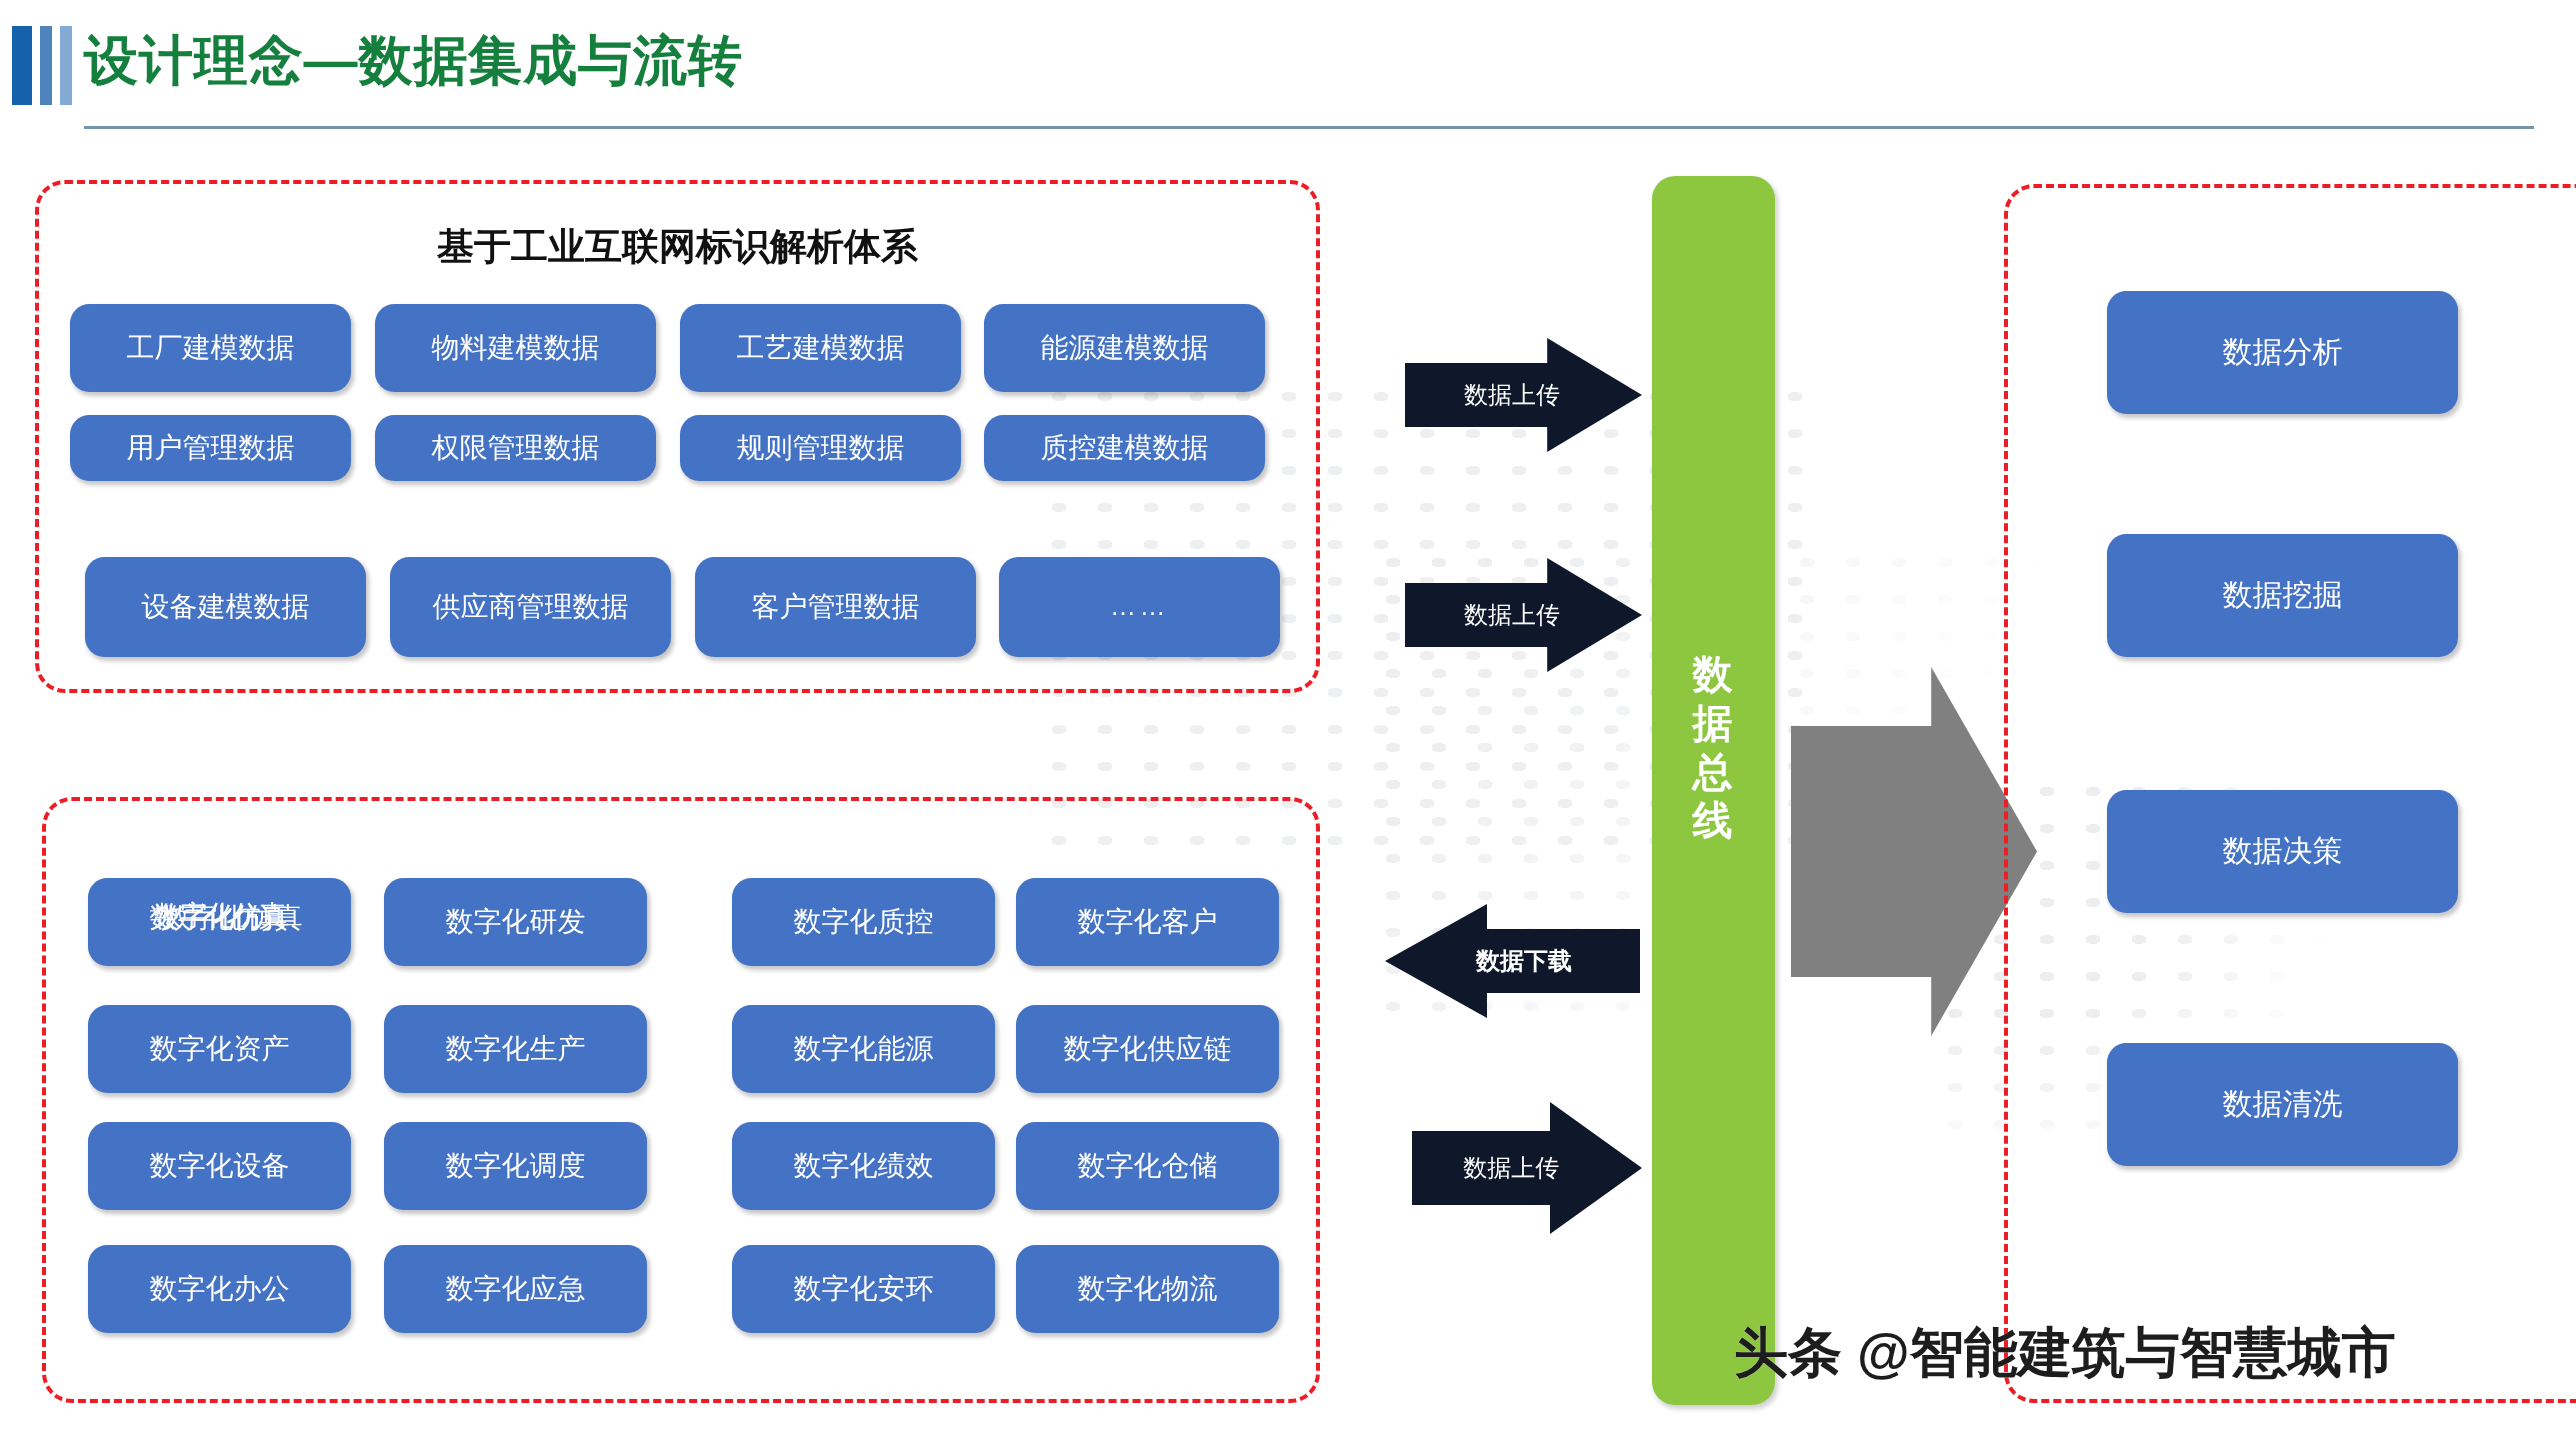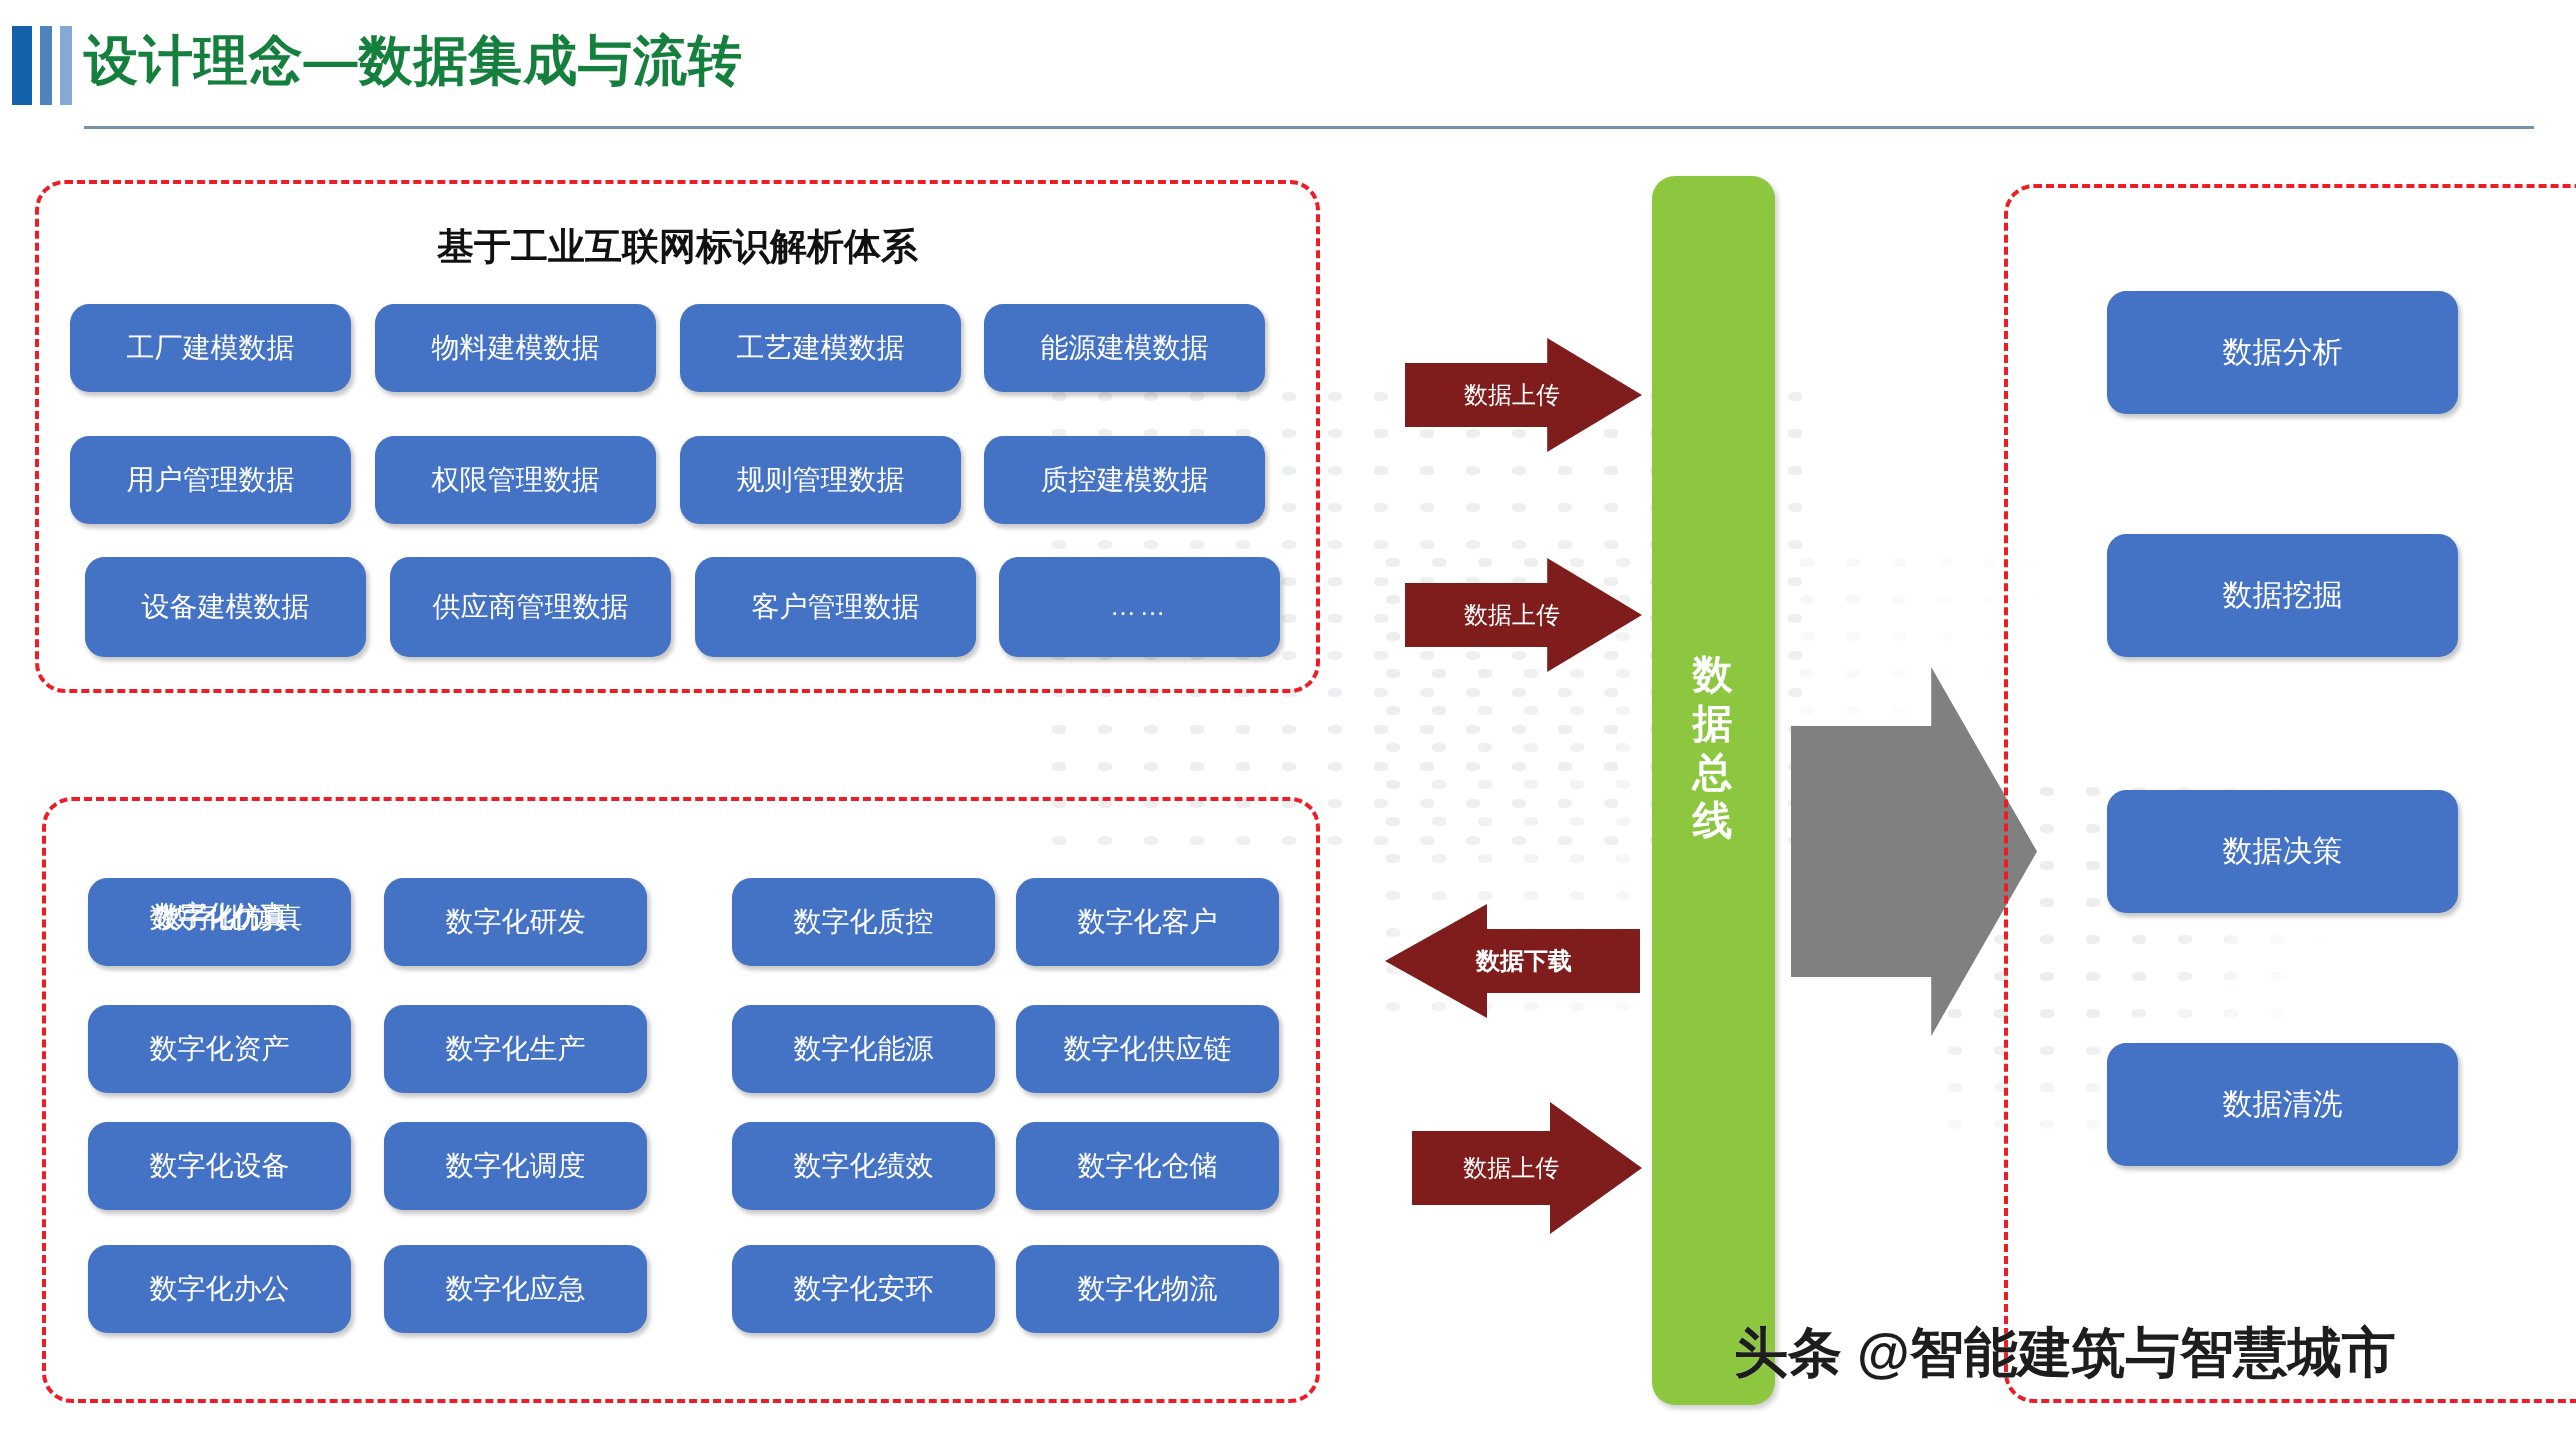--- a/index.html
+++ b/index.html
@@ -62,21 +62,21 @@
     background:#4472c4;border-radius:19.3px;
     color:#ffffff;font-size:28px;
     display:flex;align-items:center;justify-content:center;text-align:center;
     line-height:1.22;padding:3.5px 7px;
     box-shadow:2.6px 3.5px 4.4px rgba(0,0,0,.22);
   }
   .bbox.dots{letter-spacing:3.5px;font-size:26px;}
 
   
   .src-r1{top:304px;height:88px;}
-  .src-r2{top:436px;height:88px;}
+  .src-r2{top:415px;height:66px;}
   .src-r3{top:557px;height:100px;margin-left:15px;}
   .src-c1{left:70px;width:281px;}
   .src-c2{left:375px;width:281px;}
   .src-c3{left:680px;width:281px;}
   .src-c4{left:984px;width:281px;}
 
   
   .dg-r1{top:878px;height:88px;}
   .dg-r2{top:1005px;height:88px;}
   .dg-r3{top:1122px;height:88px;}
@@ -111,21 +111,21 @@
   }
   #data-bus-label{
     position:absolute;left:1652px;top:650px;width:123px;
     text-align:center;color:#ffffff;font-weight:bold;font-size:40px;
     line-height:1.22;letter-spacing:1.8px;
   }
   #data-bus-label span{display:block;}
 
   
   .arrow{
-    position:absolute;background:#7f1d1d;
+    position:absolute;background:#0f172a;
     display:flex;align-items:center;justify-content:center;
     color:#ffffff;font-size:24px;text-align:center;line-height:1.2;
     filter:drop-shadow(2.6px 3.5px 3.5px rgba(0,0,0,.22));
   }
   .arrow-r{clip-path:polygon(0% 22%,60% 22%,60% 0%,100% 50%,60% 100%,60% 78%,0% 78%);}
   .arrow-l{clip-path:polygon(100% 22%,40% 22%,40% 0%,0% 50%,40% 100%,40% 78%,100% 78%);font-weight:bold;}
   .arrow-r .lbl{transform:translateX(-12%);}
   .arrow-l .lbl{transform:translateX(12%);}
 
   #arrow-up1{left:1405px;top:338px;width:237px;height:114px;}

